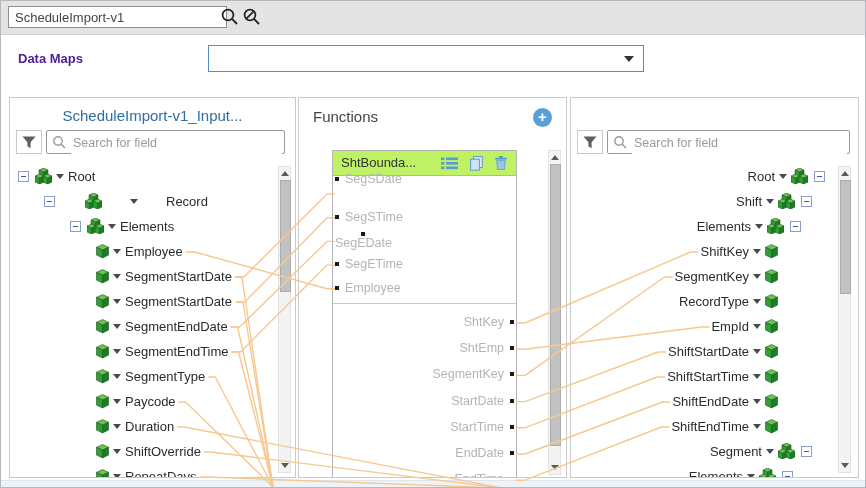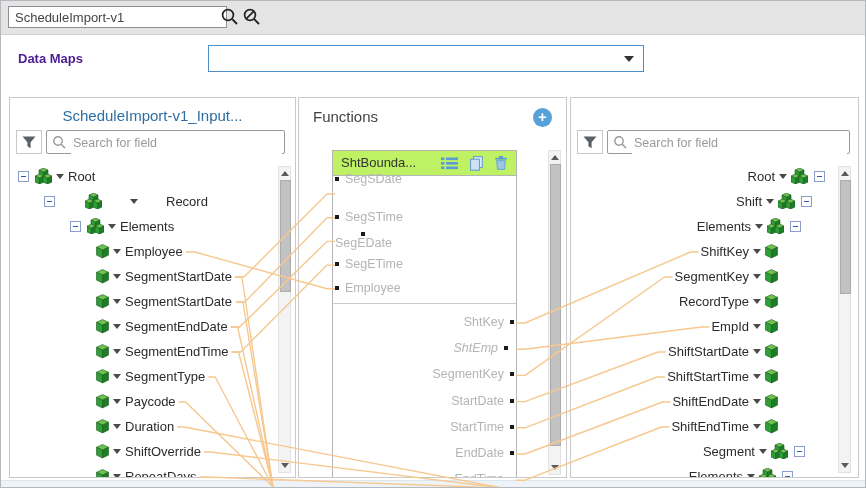--- a/index.html
+++ b/index.html
@@ -363,21 +363,21 @@
             <span>Employee</span>
           </div>
         </div>
       <div class="fn-divider"></div>
       <div id="fn-outputs">
           <div class="port" style="right: 2px; top: 163px;">
             <span>ShtKey</span>
             <span class="gap6"></span>
             <span class="psq"></span>
           </div>
-          <div class="port" style="right: 8px; top: 189.2px; font-style: italic;">
+          <div class="port" style="right: 2px; top: 189.2px;">
             <span>ShtEmp</span>
             <span class="gap6"></span>
             <span class="psq"></span>
           </div>
           <div class="port" style="right: 2px; top: 215.4px;">
             <span>SegmentKey</span>
             <span class="gap6"></span>
             <span class="psq"></span>
           </div>
           <div class="port" style="right: 2px; top: 241.6px;">
@@ -583,21 +583,21 @@
           <span class="caret-down"></span>
           <span class="gap4"></span>
           <span style="display:flex">
             <svg width="13" height="15" viewBox="0 0 13 15">
               <path d="M6.5,0.5 L12.5,3.3224 L6.5,6.1448 L0.5,3.3224 Z" fill="#6fc24d" stroke="#175c1d" stroke-width="0.6"></path>
           <path d="M0.5,3.3224 L6.5,6.1448 L6.5,13.940000000000001 L0.5,11.117600000000001 Z" fill="#2e9e36" stroke="#175c1d" stroke-width="0.6"></path>
           <path d="M12.5,3.3224 L6.5,6.1448 L6.5,13.940000000000001 L12.5,11.117600000000001 Z" fill="#1d7c26" stroke="#175c1d" stroke-width="0.6"></path>
             </svg>
           </span>
         </div>
-        <div class="trow rrow" style="top: 343px; right: 53px;">
+        <div class="trow rrow" style="top: 343px; right: 46px;">
           <span class="lbl">Segment</span>
           <span class="gap4"></span>
           <span class="caret-down"></span>
           <span class="gap4"></span>
           <span style="display:flex">
             <svg width="17" height="16" viewBox="0 0 17 16">
               <path d="M8.5,0 L13,2.1168000000000005 L8.5,4.233600000000001 L4,2.1168000000000005 Z" fill="#6fc24d" stroke="#175c1d" stroke-width="0.6"></path>
           <path d="M4,2.1168000000000005 L8.5,4.233600000000001 L8.5,10.080000000000002 L4,7.963200000000001 Z" fill="#2e9e36" stroke="#175c1d" stroke-width="0.6"></path>
           <path d="M13,2.1168000000000005 L8.5,4.233600000000001 L8.5,10.080000000000002 L13,7.963200000000001 Z" fill="#1d7c26" stroke="#175c1d" stroke-width="0.6"></path>
               <path d="M4.5,6 L9,8.116800000000001 L4.5,10.233600000000001 L0,8.116800000000001 Z" fill="#6fc24d" stroke="#175c1d" stroke-width="0.6"></path>

